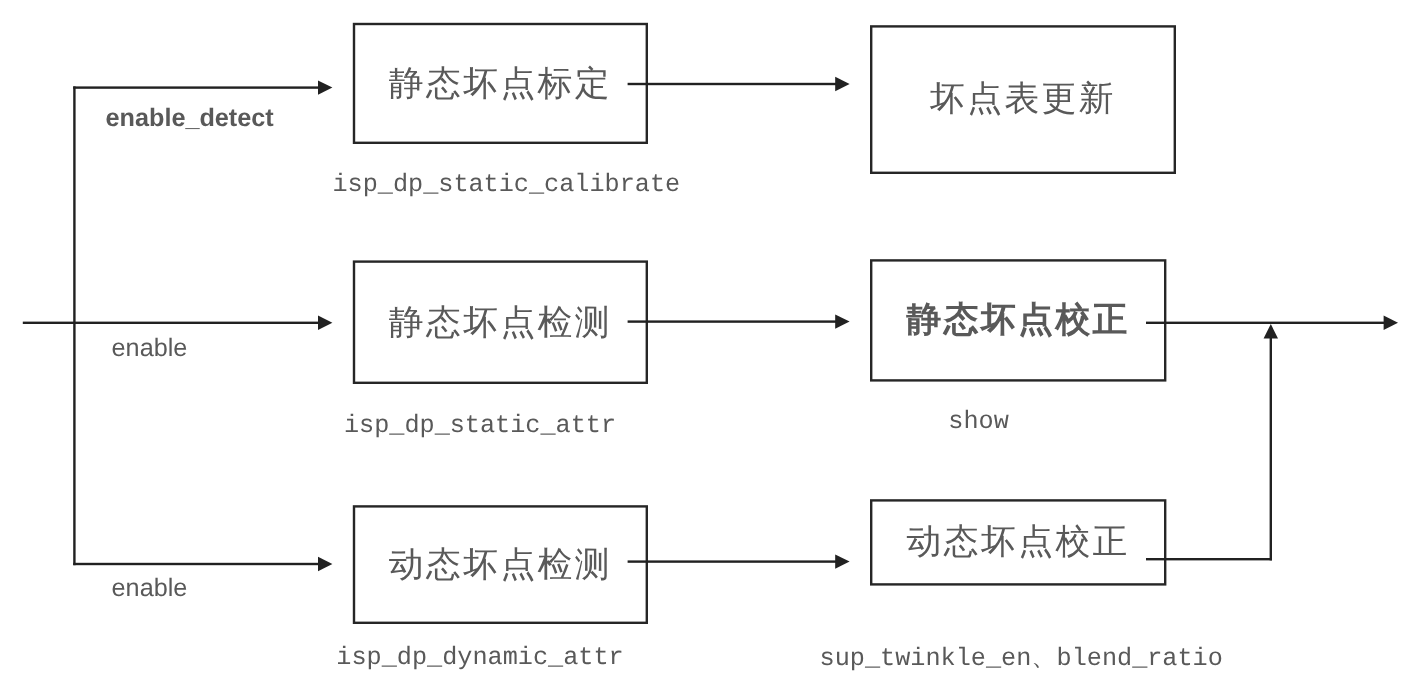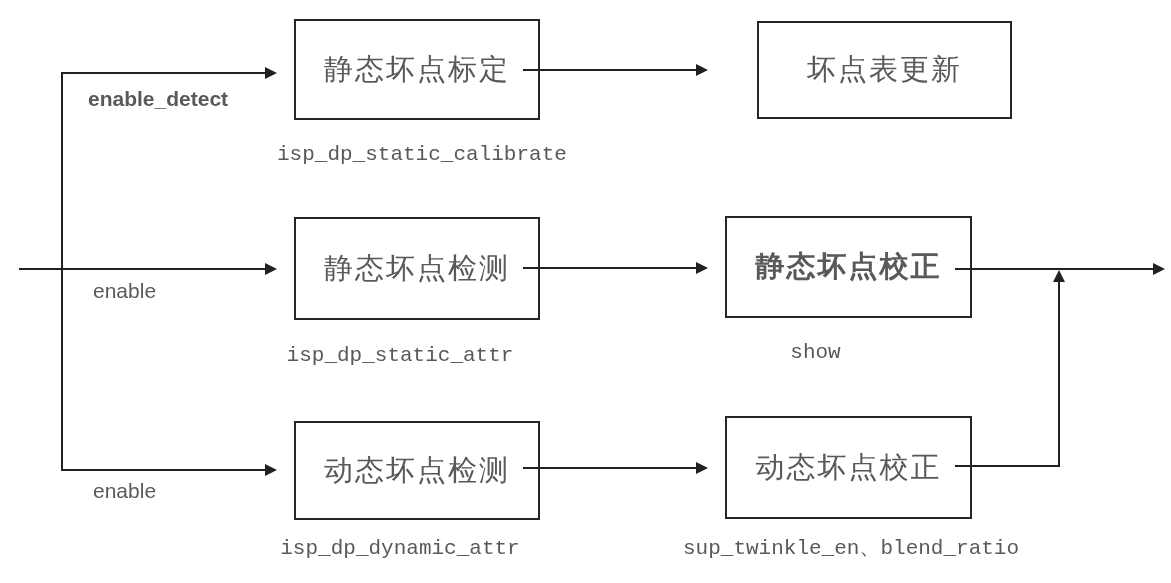--- a/index.html
+++ b/index.html
@@ -62,37 +62,37 @@
 </style>
 </head>
 <body>
 
 <div class="canvas">
 
   <div class="node" style="left:277px;top:19px;width:246px;height:101px;">
     <span class="node-label">静态坏点标定</span>
   </div>
 
-  <div class="node" style="left:740px;top:21px;width:255px;height:98px;">
+  <div class="node" style="left:708px;top:21px;width:255px;height:124px;">
     <span class="node-label">坏点表更新</span>
   </div>
 
   <div class="node" style="left:277px;top:217px;width:246px;height:103px;">
     <span class="node-label">静态坏点检测</span>
   </div>
 
   <div class="node" style="left:708px;top:216px;width:247px;height:102px;font-weight:bold;">
     <span class="node-label">静态坏点校正</span>
   </div>
 
   <div class="node" style="left:277px;top:421px;width:246px;height:99px;">
     <span class="node-label">动态坏点检测</span>
   </div>
 
-  <div class="node" style="left:708px;top:416px;width:247px;height:103px;">
+  <div class="node" style="left:708px;top:416px;width:247px;height:72px;">
     <span class="node-label">动态坏点校正</span>
   </div>
 
   <div class="sub-label" style="left:277px;top:143px;width:246px;">isp_dp_static_calibrate</div>
 
   <div class="sub-label" style="left:277px;top:344px;width:246px;">isp_dp_static_attr</div>
 
   <div class="sub-label" style="left:692px;top:341px;width:247px;">show</div>
 
   <div class="sub-label" style="left:277px;top:537px;width:246px;">isp_dp_dynamic_attr</div>

